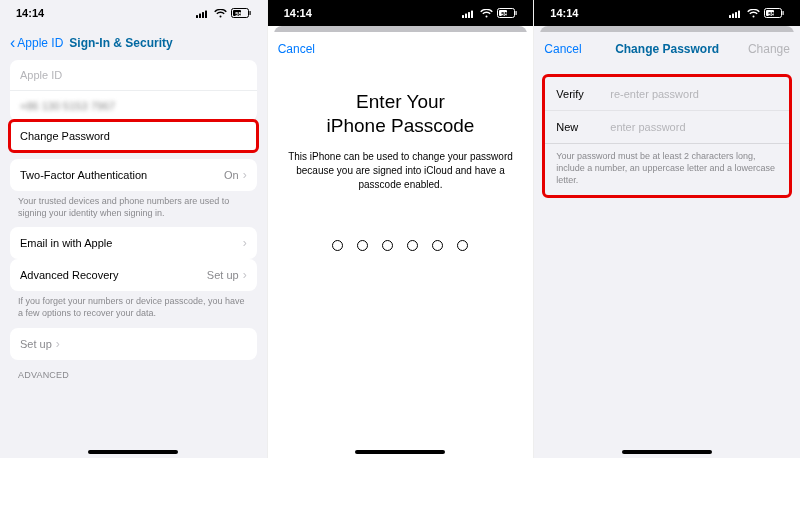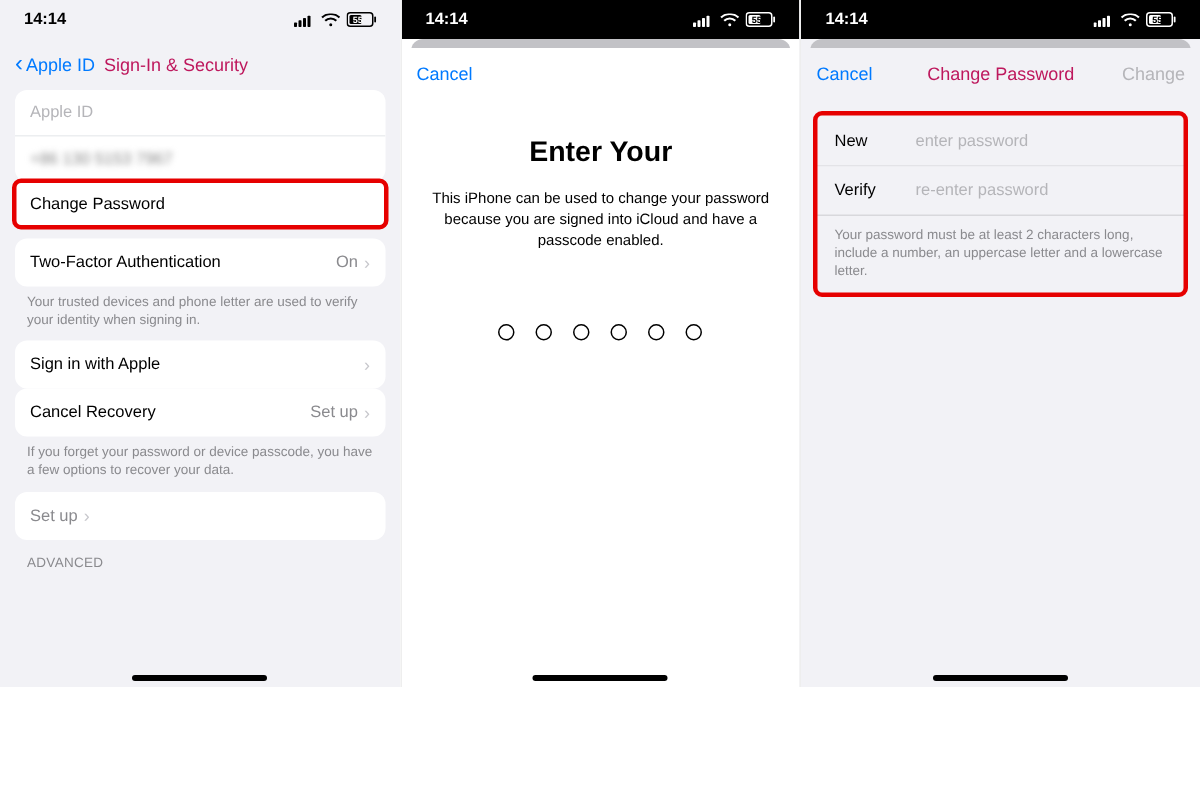--- a/index.html
+++ b/index.html
@@ -12,21 +12,21 @@
   .statusbar { height: 26px; display: flex; align-items: center; justify-content: space-between; padding: 0 16px; font-size: 11px; font-weight: 600; color: #000; background: #fff; }
   .phone1 .statusbar { background: #f2f2f6; }
   .sb-right { display: flex; align-items: center; gap: 4px; }
   .sb-right svg { display: block; }
 
   
   .navbar { height: 34px; display: flex; align-items: center; padding: 0 10px; font-size: 12px; background: #f2f2f6; position: relative; }
   .phone.white .navbar { background: #fff; }
   .nav-left { display: flex; align-items: center; color: #007aff; font-size: 12px; }
   .nav-left .chev { font-size: 16px; margin-right: 2px; line-height: 1; }
-  .nav-title { position: absolute; left: 0; right: 0; text-align: center; font-weight: 400; pointer-events: none; font-size: 12px; color:#be185d; }
+  .nav-title { position: absolute; left: 0; right: 0; text-align: center; font-weight: 700; pointer-events: none; font-size: 12px; color:#0369a1; }
   .nav-title.left { position: static; text-align: left; margin-left: 6px; }
   .nav-right { margin-left: auto; color: #007aff; font-size: 12px; }
   .nav-right.disabled { color: #b5b5b9; }
 
   
   .content { flex: 1; overflow: hidden; padding: 0 10px 4px 10px; }
   .phone1 .content { font-size: 10px; }
 
   .section-label { font-size: 9px; color: #8a8a8e; text-transform: uppercase; padding: 10px 8px 4px; letter-spacing: .2px; display: flex; justify-content: space-between; align-items: center; }
   .section-label .edit { color: #007aff; text-transform: none; font-size: 11px; }
@@ -39,21 +39,21 @@
   .row .chev-r { color: #c7c7cc; font-size: 12px; }
   .row.link { color: #007aff; }
   .row.muted .label { color: #b5b5b9; }
   .row.blurred .label { filter: blur(2px); color: #888; }
 
   .note { font-size: 9px; color: #8a8a8e; padding: 4px 8px 8px; line-height: 1.35; }
 
   .highlight { outline: 3px solid #e60000; outline-offset: -1px; border-radius: 4px; }
 
   
-  .passcode-title { text-align: center; font-size: 19px; font-weight: 700; margin: 24px 20px 0; line-height: 1.25; color: #000; }
+  .passcode-title { text-align: center; font-size: 19px; font-weight: 400; margin: 24px 20px 0; line-height: 1.25; color: #000; }
   .passcode-sub { text-align: center; font-size: 10px; color: #000; margin: 12px 10px 0; line-height: 1.4; }
   .dots { display: flex; justify-content: center; gap: 14px; margin-top: 48px; }
   .dot { width: 11px; height: 11px; border: 1px solid #000; border-radius: 50%; }
 
   
   .phone3 .content { padding: 0; }
   .cp-box { margin: 10px; outline: 3px solid #e60000; outline-offset: -1px; border-radius: 4px; padding: 2px 0; }
   .cp-row { display: flex; align-items: center; padding: 10px 12px; font-size: 11px; background: #f2f2f6; border-bottom: 1px solid #e3e3e7; }
   .cp-row:nth-child(2){ border-bottom: 1px solid #d8d8dc; }
   .cp-row .flabel { width: 54px; color: #000; }
@@ -120,37 +120,37 @@
     </div>
     <div style="height:8px"></div>
 
     <div class="card">
       <div class="row">
         <span class="label">Two-Factor Authentication</span>
         <span class="value">On</span>
         <span class="chev-r">›</span>
       </div>
     </div>
-    <div class="note">Your trusted devices and phone letter are used to verify your identity when signing in.</div>
-
-    <div class="card">
-      <div class="row">
-        <span class="label">Sign in with Apple</span>
-        <span class="chev-r">›</span>
-      </div>
-    </div>
-
-    <div class="card">
-      <div class="row">
-        <span class="label">Cancel Recovery</span>
+    <div class="note">Your trusted devices and phone numbers are used to signing your identity when signing in.</div>
+
+    <div class="card">
+      <div class="row">
+        <span class="label">Email in with Apple</span>
+        <span class="chev-r">›</span>
+      </div>
+    </div>
+
+    <div class="card">
+      <div class="row">
+        <span class="label">Advanced Recovery</span>
         <span class="value">Set up</span>
         <span class="chev-r">›</span>
       </div>
     </div>
-    <div class="note">If you forget your password or device passcode, you have a few options to recover your data.</div>
+    <div class="note">If you forget your numbers or device passcode, you have a few options to recover your data.</div>
 
     <div class="card">
       <div class="row">
         <span class="value">Set up</span>
         <span class="chev-r">›</span>
       </div>
     </div>
 
     <div class="section-label">
       <span>Advanced</span>
@@ -183,20 +183,21 @@
       </span>
     </div>
   </div>
   <div class="modal-peek"></div>
   <div class="modal-body">
     <div class="navbar" style="background:#fff">
       <div class="nav-left">Cancel</div>
     </div>
     <div class="passcode-title">
       <span>Enter Your</span><br>
+      <span>iPhone Passcode</span>
     </div>
     <div class="passcode-sub">This iPhone can be used to change your password because you are signed into iCloud and have a passcode enabled.</div>
     <div class="dots">
       <div class="dot"></div>
       <div class="dot"></div>
       <div class="dot"></div>
       <div class="dot"></div>
       <div class="dot"></div>
       <div class="dot"></div>
     </div>
@@ -230,25 +231,25 @@
   <div class="modal-peek"></div>
   <div class="modal-body">
     <div class="navbar" style="background:#f2f2f6">
       <div class="nav-left">Cancel</div>
       <div class="nav-title">Change Password</div>
       <div class="nav-right disabled">Change</div>
     </div>
     <div class="content">
       <div class="cp-box">
         <div class="cp-row">
+          <span class="flabel">Verify</span>
+          <span class="fplace">re-enter password</span>
+        </div>
+        <div class="cp-row">
           <span class="flabel">New</span>
           <span class="fplace">enter password</span>
         </div>
-        <div class="cp-row">
-          <span class="flabel">Verify</span>
-          <span class="fplace">re-enter password</span>
-        </div>
         <div class="cp-note">Your password must be at least 2 characters long, include a number, an uppercase letter and a lowercase letter.</div>
       </div>
     </div>
     <div class="home-ind"></div>
   </div>
 </div>
 
 </body></html>

